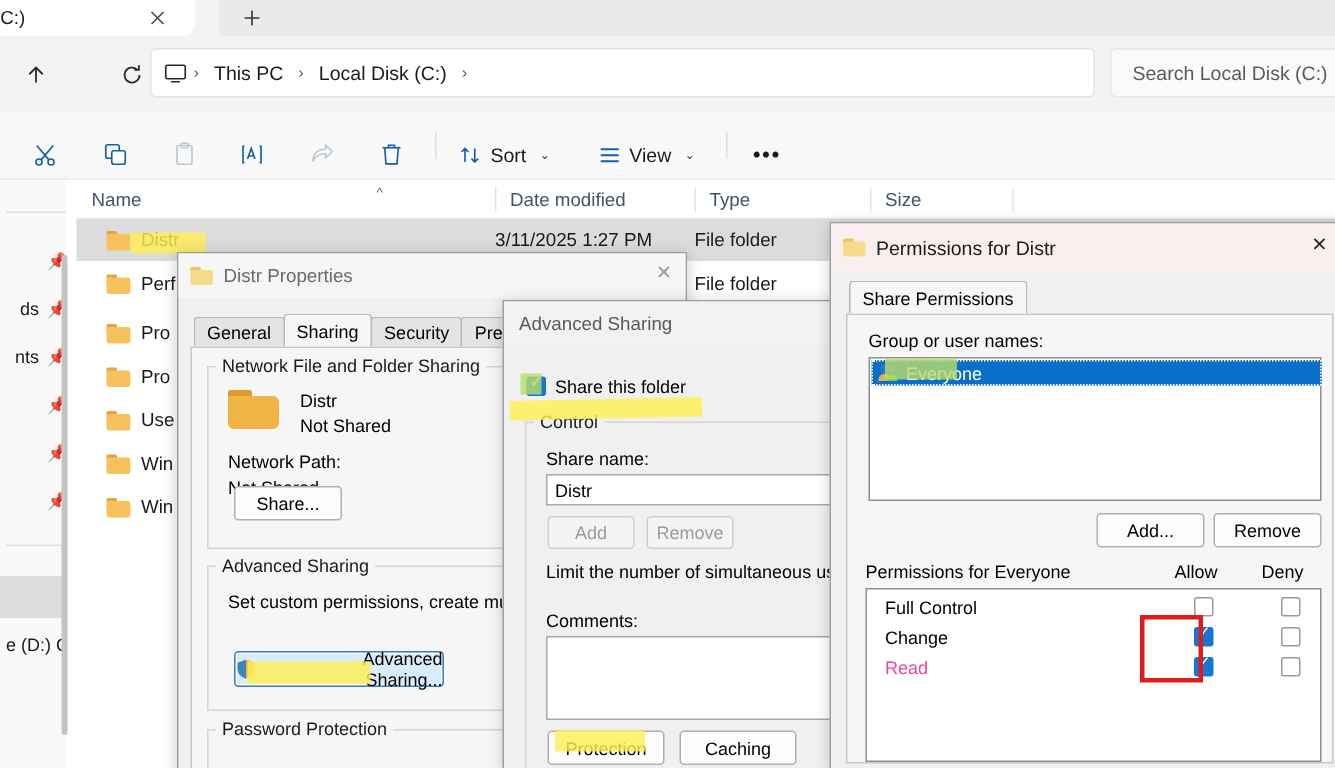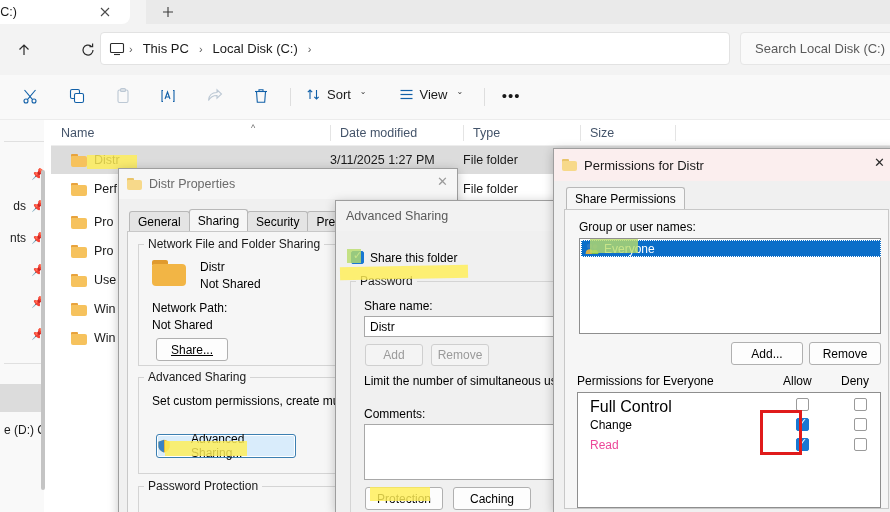--- a/index.html
+++ b/index.html
@@ -61,21 +61,21 @@
     background:#fafafa; border-radius:4px; border:1px solid #e6e6e6;
     display:flex; align-items:center; padding-left:14px;
     font-size:13px; color:#5a5a5a; overflow:hidden; white-space:nowrap;
   }
 
   .ex-toolbar {
     position:absolute; left:0; top:75px; width:890px; height:45px;
     background:#f9f9f9; border-bottom:1px solid #ececec;
     display:flex; align-items:center;
   }
-  .tb-item { height:32px; display:flex; align-items:flex-start; justify-content:center;
+  .tb-item { height:32px; display:flex; align-items:center; justify-content:center;
              border-radius:4px; color:#1160a8;margin-top:12px; }
   .tb-icon { width:46px; }
   .tb-icon.disabled { color:#bcc8d4; }
   .tb-sep { width:1px; height:18px; background:#dedede; margin:0 6px; }
   .tb-text { padding:0 9px; gap:6px; font-size:13px; color:#1a1a1a; }
   .tb-text .gl { color:#1160a8; display:flex; align-items:center; }
   .tb-caret { font-size:8px; color:#3a3a3a; margin-left:3px; }
   .tb-more { width:40px; font-size:15px; color:#1a1a1a; letter-spacing:1px; }
 
   
@@ -412,26 +412,26 @@
         <div class="grp" style="left:10px; top:12px; width:304px; height:122px;"></div>
         <div class="grp-lbl" style="left:16px; top:5px; background:#f6f6f6;">Network File and Folder Sharing</div>
         <div style="position:absolute; left:24px; top:28px; width:36px; height:28px;">
           <div style="position:absolute;left:0;top:0;width:16px;height:5px;background:#e09a2e;border-radius:2px 2px 0 0;"></div>
           <div style="position:absolute;left:0;top:4px;width:34px;height:22px;background:#f2b545;border-radius:2px 4px 4px 4px;"></div>
         </div>
         <div class="lbl" style="left:72px; top:28px;">Distr</div>
         <div class="lbl" style="left:72px; top:45px;">Not Shared</div>
         <div class="lbl" style="left:24px; top:69px;">Network Path:</div>
         <div class="lbl" style="left:24px; top:86px;">Not Shared</div>
-        <div class="btn" style="left:28px; top:106px; width:72px; height:23px;text-decoration:underline;">Share...</div>
+        <div class="btn" style="left:28px; top:92px; width:72px; height:23px;">Share...</div>
 
         <div class="grp" style="left:10px; top:145px; width:304px; height:97px;"></div>
         <div class="grp-lbl" style="left:16px; top:138px; background:#f6f6f6;">Advanced Sharing</div>
         <div class="lbl" style="left:24px; top:162px;">Set custom permissions, create multiple</div>
-        <div class="btn focus" style="left:28px; top:202px; width:140px; height:24px; gap:20px;">
+        <div class="btn focus" style="left:28px; top:202px; width:140px; height:24px; gap:20px;text-align:right;">
           <span class="shield">
             <svg width="14" height="14" viewBox="0 0 14 14">
               <path d="M7 0.8 L12.6 2.8 L12.6 7 C12.6 10.2 10 12.6 7 13.4 C4 12.6 1.4 10.2 1.4 7 L1.4 2.8 Z" fill="#f2c94c"></path>
               <path d="M7 0.8 L1.4 2.8 L1.4 7 C1.4 10.2 4 12.6 7 13.4 Z" fill="#3b82c4"></path>
               <path d="M7 0.8 L12.6 2.8 L12.6 7 C12.6 10.2 10 12.6 7 13.4 L7 0.8 Z" fill="#e5b73b"></path>
             </svg>
           </span>
           <span>Advanced Sharing...</span>
         </div>
 
@@ -445,21 +445,21 @@
 
   <div class="dlg" style="left:335px; top:200px; width:230px; height:312px;">
     <div class="dlg-title" style="background:#f2f2f2;">
       <span style="color:#5a5a5a; padding-left:2px;">Advanced Sharing</span>
     </div>
     <div class="dlg-body" style="height:282px; background:#f0f0f0;">
       <div class="cbx on" style="left:15px; top:20px;"></div>
       <div class="lbl" style="left:34px; top:20px;">Share this folder</div>
 
       <div class="grp" style="left:14px; top:50px; width:240px; height:240px;"></div>
-      <div class="grp-lbl" style="left:20px; top:43px;">Password</div>
+      <div class="grp-lbl" style="left:20px; top:43px;">Control</div>
 
       <div class="lbl" style="left:28px; top:68px;">Share name:</div>
       <div class="txtin" style="left:28px; top:85px; width:196px; height:21px;">
         <span>Distr</span>
       </div>
       <div class="btn disabled" style="left:29px; top:113px; width:58px; height:22px;">Add</div>
       <div class="btn disabled" style="left:95px; top:113px; width:58px; height:22px;">Remove</div>
       <div class="lbl" style="left:28px; top:143px;">Limit the number of simultaneous user</div>
       <div class="lbl" style="left:28px; top:176px;">Comments:</div>
       <div class="txtin" style="left:28px; top:193px; width:196px; height:56px; align-items:flex-start; padding-top:3px;">
@@ -505,21 +505,21 @@
         </div>
 
         <div class="btn" style="left:166px; top:132px; width:72px; height:23px;">Add...</div>
         <div class="btn" style="left:244px; top:132px; width:72px; height:23px;">Remove</div>
 
         <div class="lbl" style="left:12px; top:164px;">Permissions for Everyone</div>
         <div class="lbl" style="left:218px; top:164px;">Allow</div>
         <div class="lbl" style="left:276px; top:164px;">Deny</div>
 
         <div style="position:absolute; left:12px; top:182px; width:304px; height:116px; background:#fff; border:1px solid #8e8e8e;">
-          <div style="position:absolute; left:12px; top:5px; font-size:16px; color:#000;">Full Control</div>
+          <div style="position:absolute; left:12px; top:5px; font-size:12px; color:#000;">Full Control</div>
           <div class="cbx" style="left:218px; top:5px;"></div>
           <div class="cbx" style="left:276px; top:5px;"></div>
 
           <div style="position:absolute; left:12px; top:25px; font-size:12px; color:#000;">Change</div>
           <div class="cbx on" style="left:218px; top:25px;"></div>
           <div class="cbx" style="left:276px; top:25px;"></div>
 
           <div style="position:absolute; left:12px; top:45px; font-size:12px; color:#ec4899;">Read</div>
           <div class="cbx on" style="left:218px; top:45px;"></div>
           <div class="cbx" style="left:276px; top:45px;"></div>

